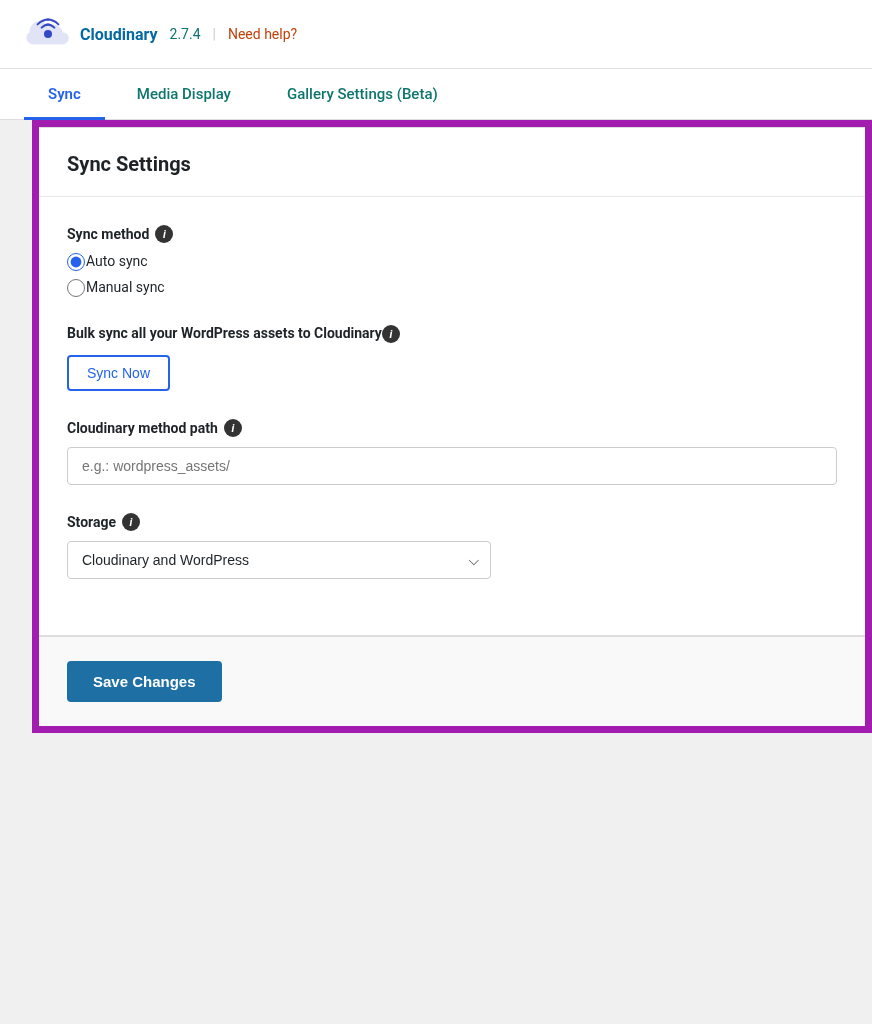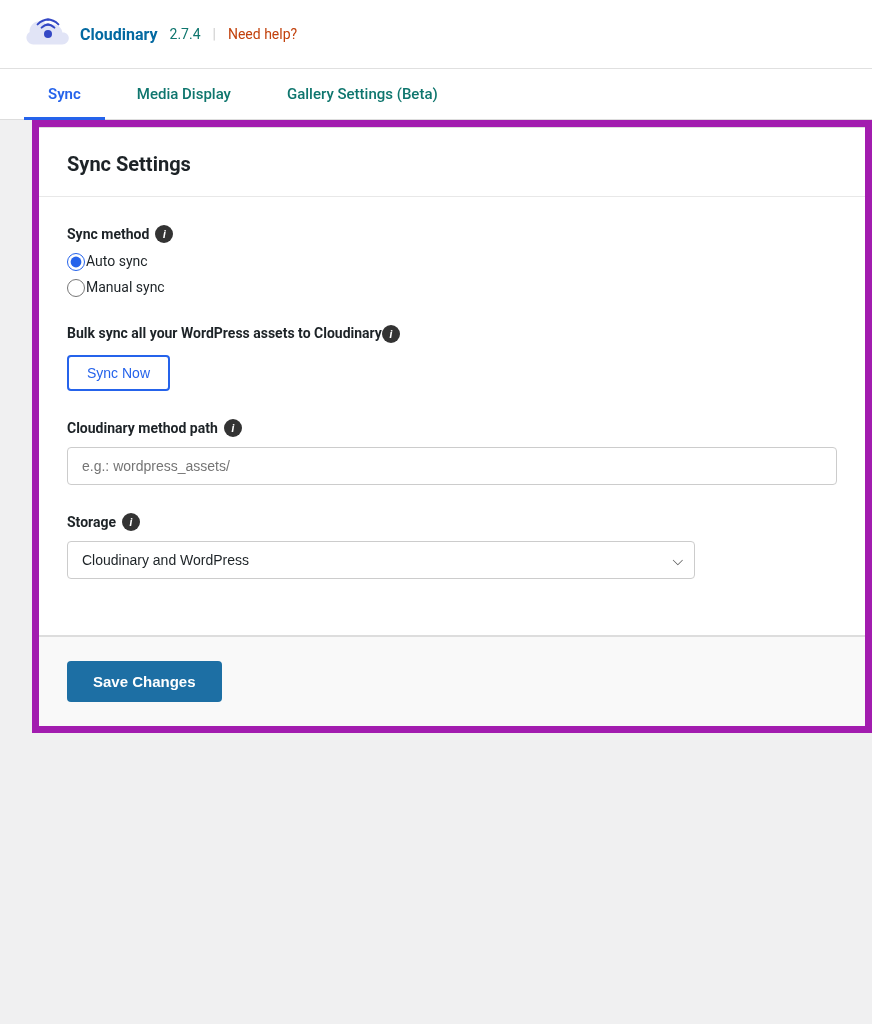--- a/index.html
+++ b/index.html
@@ -168,21 +168,21 @@
       border: 1px solid #ccc;
       border-radius: 4px;
       font-size: 14px;
       color: #999;
       background: #fff;
     }
 
     
     .select-wrapper {
       position: relative;
-      width: 628px;
+      width: 424px;
       max-width: 100%;
     }
     .select-field {
       width: 100%;
       padding: 10px 40px 10px 14px;
       border: 1px solid #ccc;
       border-radius: 4px;
       font-size: 14px;
       color: #1d2327;
       background: #fff;

